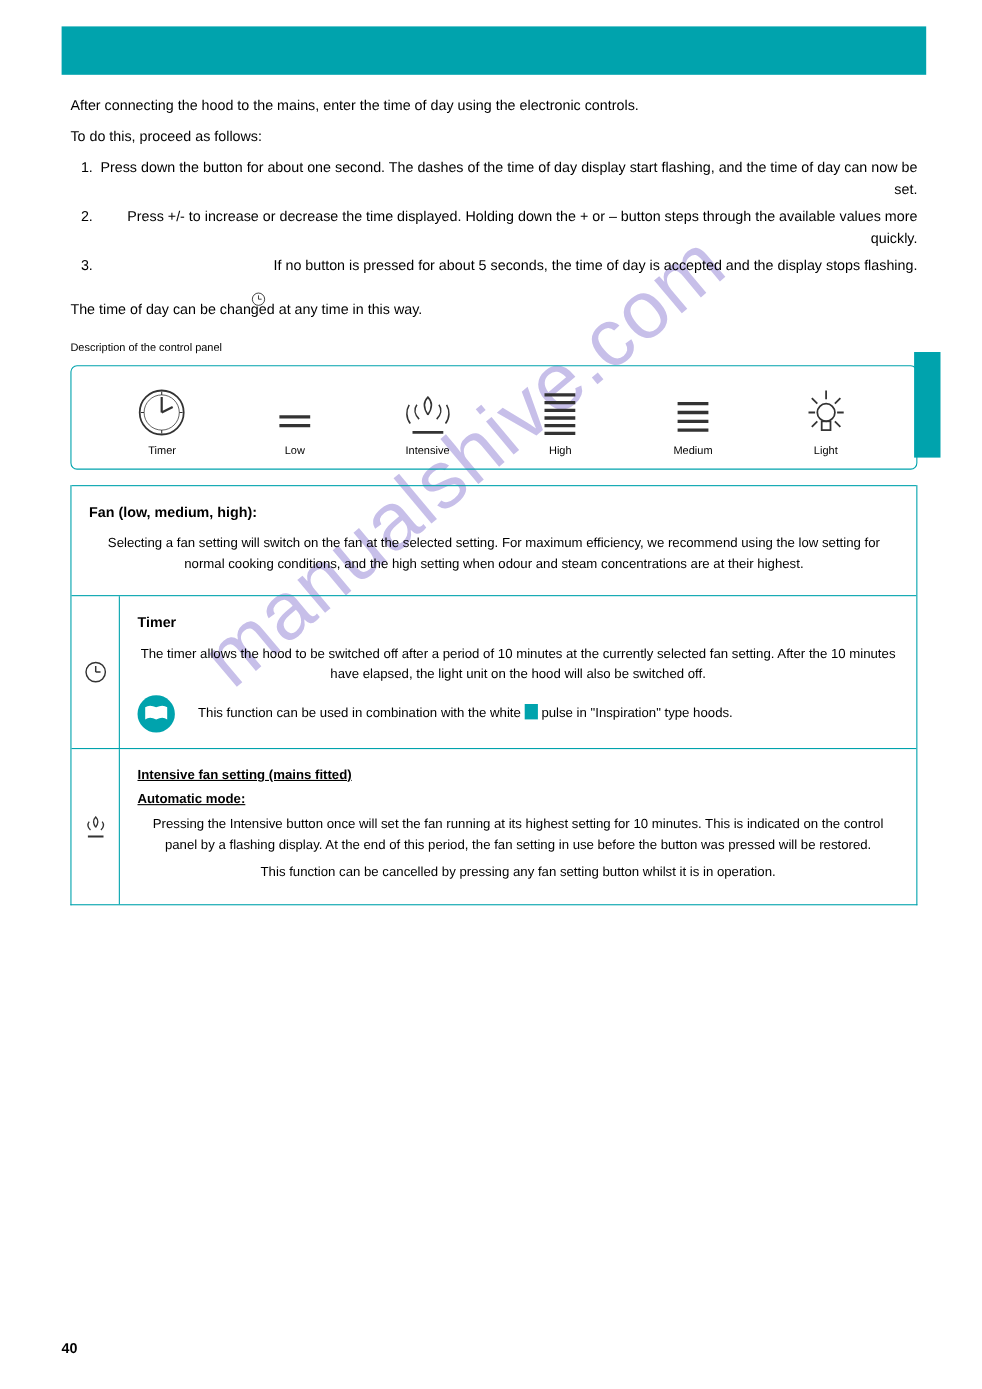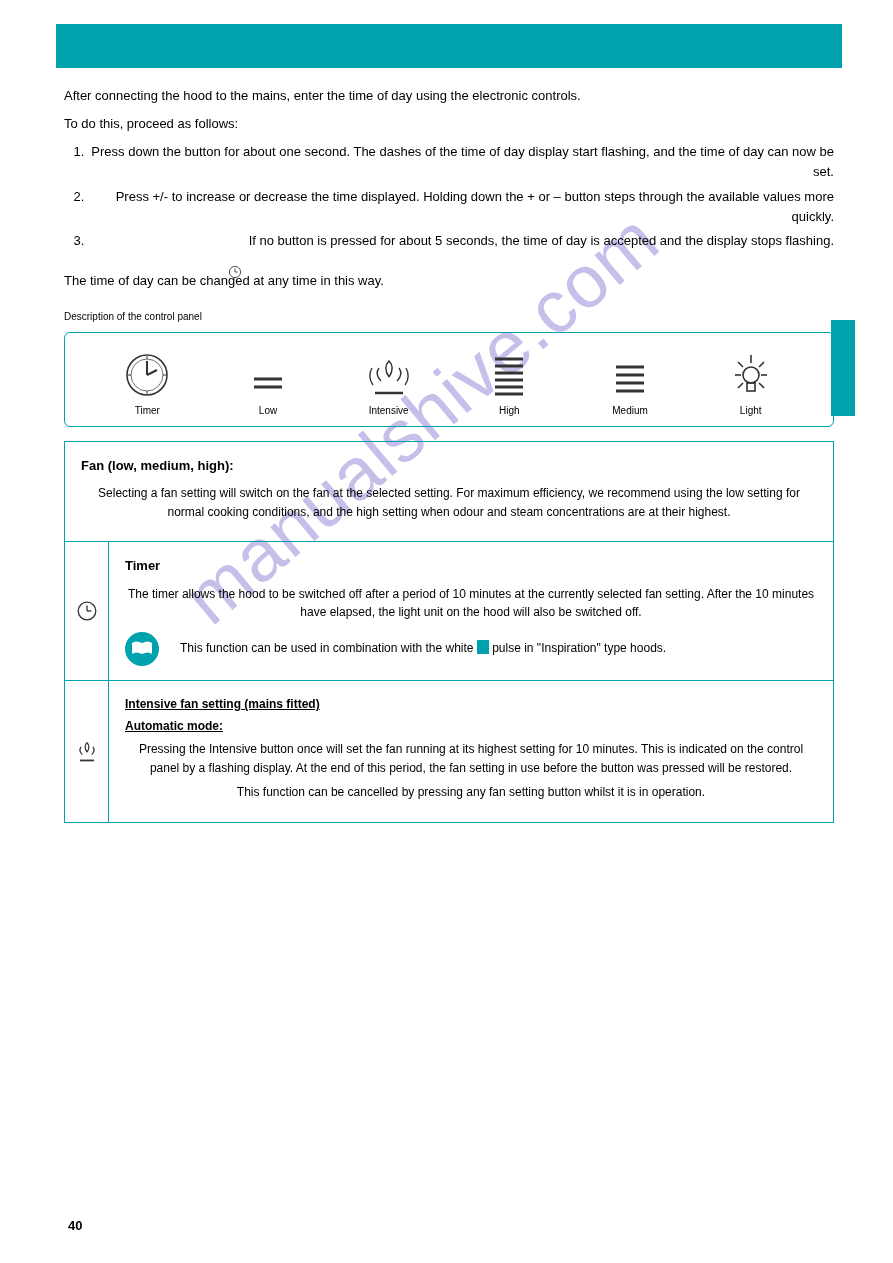--- a/index.html
+++ b/index.html
@@ -19,21 +19,21 @@
     background: #00a3ad;
   }
   .side-tab {
     position: absolute;
     top: 320px; right: 38px;
     width: 24px; height: 96px;
     background: #00a3ad;
   }
   .page-num {
     position: absolute;
-    left: 68px; bottom: 30px;
+    left: 56px; bottom: 30px;
     font-size: 13px; font-weight: bold;
   }
   .body-wrap {
     position: absolute;
     top: 86px; left: 64px;
     width: 770px;
   }
   .intro { font-size: 13px; line-height: 1.55; }
   .intro p { margin-bottom: 8px; }
   .intro ol { margin: 6px 0 20px 18px; padding-left: 6px; text-align: right; }

